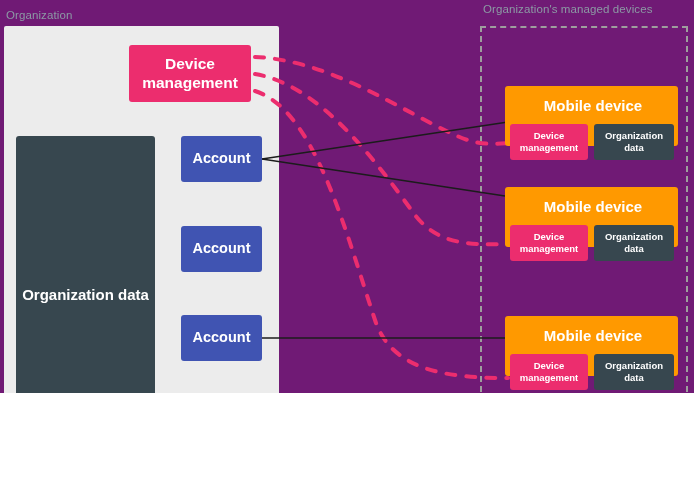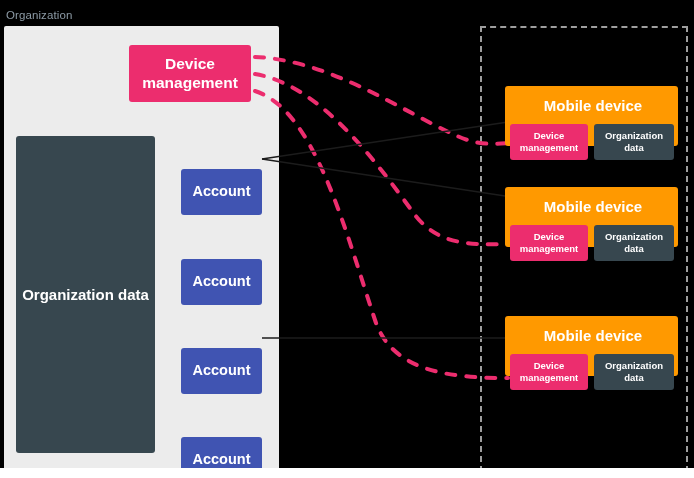--- a/index.html
+++ b/index.html
@@ -3,22 +3,22 @@
 <meta charset="utf-8">
 <style>
   html, body {
     margin: 0;
     padding: 0;
     background: #ffffff;
   }
   #canvas {
     position: relative;
     width: 694px;
-    height: 468px;
-    background: #000000;
+    height: 393px;
+    background: #701a75;
     font-family: "Liberation Sans", sans-serif;
     overflow: hidden;
   }
 
   
   .group-label {
     position: absolute;
     font-size: 11.5px;
     color: #8c9aa5;
     letter-spacing: 0.1px;
@@ -72,21 +72,20 @@
     font-size: 15.5px;
     font-weight: 600;
   }
 
   .node-account {
     left: 181px;
     width: 81px; height: 46px;
     background: #4054b2;
     font-size: 14.5px;
     font-weight: 600;
-    margin-top: 33px;
   }
   #account-1 { top: 136px; }
   #account-2 { top: 226px; }
   #account-3 { top: 315px; }
   #account-4 { top: 404px; }
 
   
   .device-card {
     position: absolute;
     left: 505px;
@@ -151,20 +150,21 @@
     stroke-dasharray: 9 11;
   }
 </style>
 </head>
 <body>
 
 <div id="canvas">
 
   <div class="group-label" id="org-label">Organization</div>
 
+  <div class="group-label" id="devices-label">Organization's managed devices</div>
 
   <div id="org-panel"></div>
 
   <div id="devices-panel"></div>
 
   <svg id="connectors" viewBox="0 0 694 478" xmlns="http://www.w3.org/2000/svg">
 
     <path class="link-dashed" d="M255,57 C330,60 400,110 455,135 C478,146 495,144 508,143"></path>
     <path class="link-dashed" d="M255,74 C320,85 375,160 415,215 C438,245 470,245 508,244"></path>
     <path class="link-dashed" d="M255,91 C315,110 345,230 375,320 C392,372 450,378 508,378"></path>

